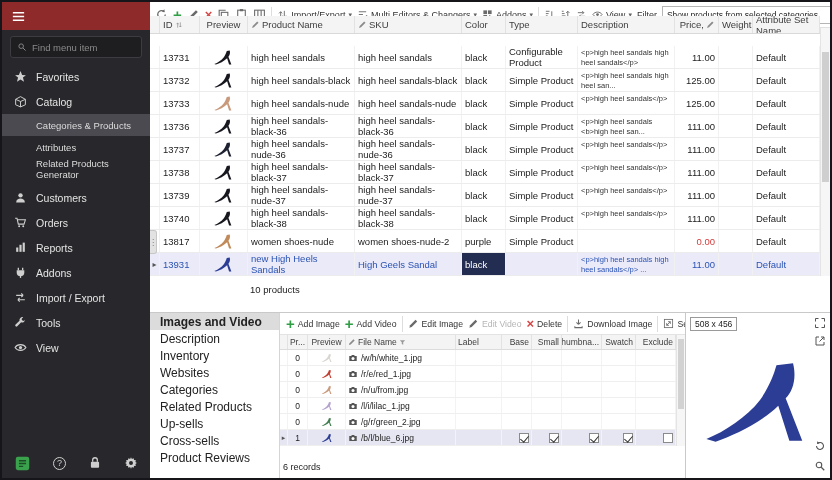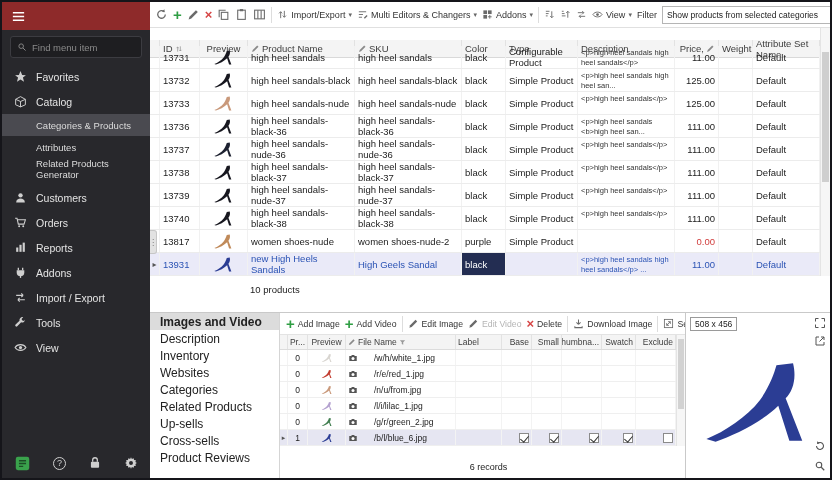--- a/index.html
+++ b/index.html
@@ -29,21 +29,21 @@
   .tbtn{display:flex;align-items:center;gap:3px;flex:none;color:#333;font-size:9px;cursor:default}
   .ic{width:13px;height:13px;color:#6a6a6a;flex:none}
   .ic-sm{width:11px;height:11px;color:#6a6a6a;flex:none}
   .plus{color:#2f9e44;font-size:15px;font-weight:bold;line-height:13px}
   .del{color:#d64545;font-size:13px;font-weight:bold;line-height:13px}
   .sep{width:1px;height:16px;background:#ddd;flex:none}
   .car{font-size:7px;color:#666}
   .lbl{font-size:9px;color:#333;flex:none}
   .fsel{border:1px solid #b5b5b5;height:18px;display:flex;align-items:center;gap:22px;padding:0 4px;font-size:8.5px;color:#222;width:170px;justify-content:space-between;background:#fff;flex:none;overflow:hidden}
   
-  .gh{position:absolute;top:38px;left:0;right:10px;height:18px;background:#f4f4f4;border-bottom:1px solid #d9d9d9;display:flex;font-size:9.5px;color:#3d3d3d}
+  .gh{position:absolute;top:14px;left:0;right:10px;height:18px;background:#f4f4f4;border-bottom:1px solid #d9d9d9;display:flex;font-size:9.5px;color:#3d3d3d}
   .gh>div{display:flex;align-items:center;gap:2px;border-right:1px solid #e2e2e2;height:100%;padding:0 3px;overflow:hidden}
   .g-body{position:absolute;top:44px;left:0;right:10px}
   .g-row{display:flex;height:23px;border-bottom:1px solid #ececec;font-size:9.5px;color:#222}
   .g-row>div{border-right:1px solid #f1f1f1;height:100%;display:flex;align-items:center;padding:0 3px;overflow:hidden}
   .c-ind{width:10px;flex:none;font-size:8px;color:#555;justify-content:center;padding:0!important}
   .c-id{width:40px;flex:none}
   .c-prev{width:48px;flex:none;justify-content:center}
   .c-name{width:107px;flex:none}
   .c-sku{width:107px;flex:none}
   .c-color{width:44px;flex:none}
@@ -75,29 +75,29 @@
   .dh{position:absolute;top:22px;left:0;right:9px;height:15px;background:#f4f4f4;border-bottom:1px solid #dcdcdc;display:flex;font-size:8.5px;color:#3d3d3d}
   .dh>div{display:flex;align-items:center;gap:2px;border-right:1px solid #e2e2e2;height:100%;padding:0 2px;overflow:hidden}
   .d-body{position:absolute;top:37px;left:0;right:9px}
   .d-row{display:flex;height:16px;border-bottom:1px solid #efefef;font-size:8.5px;color:#222}
   .d-row>div{border-right:1px solid #f3f3f3;height:100%;display:flex;align-items:center;padding:0 2px;overflow:hidden}
   .d-row.sel{background:#e6e6f2}
   .d-row.sel .dc-ind::after{content:"▸"}
   .dc-ind{width:8px;flex:none;font-size:7px;color:#555;justify-content:center;padding:0!important}
   .dc-pr{width:20px;flex:none;justify-content:center}
   .dc-prev{width:38px;flex:none;justify-content:center}
-  .dc-file{width:110px;flex:none;gap:16px}
+  .dc-file{width:110px;flex:none;gap:3px}
   .dc-label{width:46px;flex:none}
   .dc-chk{width:30px;flex:none;justify-content:flex-end}
   .dc-chk.w40{width:40px}.dc-chk.w34{width:34px}.dc-chk.w38{flex:1}
   .shoe-sm{width:12px;height:12px}
   .cam{width:10px;height:10px;color:#555;flex:none}
   .cb{width:10px;height:10px;border:1px solid #8a8a8a;background:#fff;position:relative;flex:none}
   .cb.checked::after{content:"";position:absolute;left:2px;top:0;width:4px;height:7px;border-right:1.6px solid #333;border-bottom:1.6px solid #333;transform:rotate(40deg)}
-  .d-status{position:absolute;bottom:6px;left:12px;right:0;text-align:center;font-size:9px;color:#222}
+  .d-status{position:absolute;bottom:6px;left:3px;right:0;text-align:left;font-size:9px;color:#222}
   .dscroll{position:absolute;right:0;top:22px;height:111px;width:9px;background:#f6f6f6;border-left:1px solid #e4e4e4}
   .dthumb{position:absolute;left:1px;right:1px;top:4px;height:70px;background:#d2d2d2}
   
   .preview{width:145px;flex:none;border-left:1px solid #c9c9c9;position:relative;background:#fff}
   .psize{position:absolute;top:4px;left:4px;border:1px solid #9a9a9a;background:#fff;font-size:8.5px;color:#222;padding:1px 4px;z-index:2}
   .pico{position:absolute;color:#555;z-index:2;cursor:default}
   .pico svg{width:12px;height:12px}
   .shoe-xl{width:118px;height:118px;position:absolute;left:50%;top:54%;transform:translate(-50%,-50%)}
 </style>
 </head>

